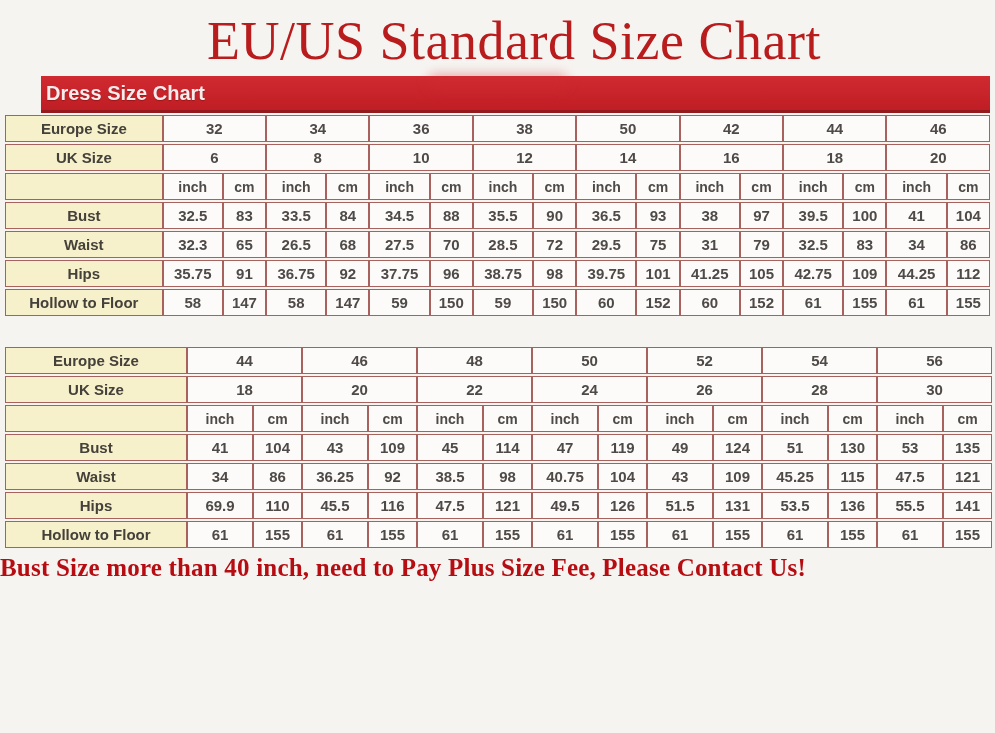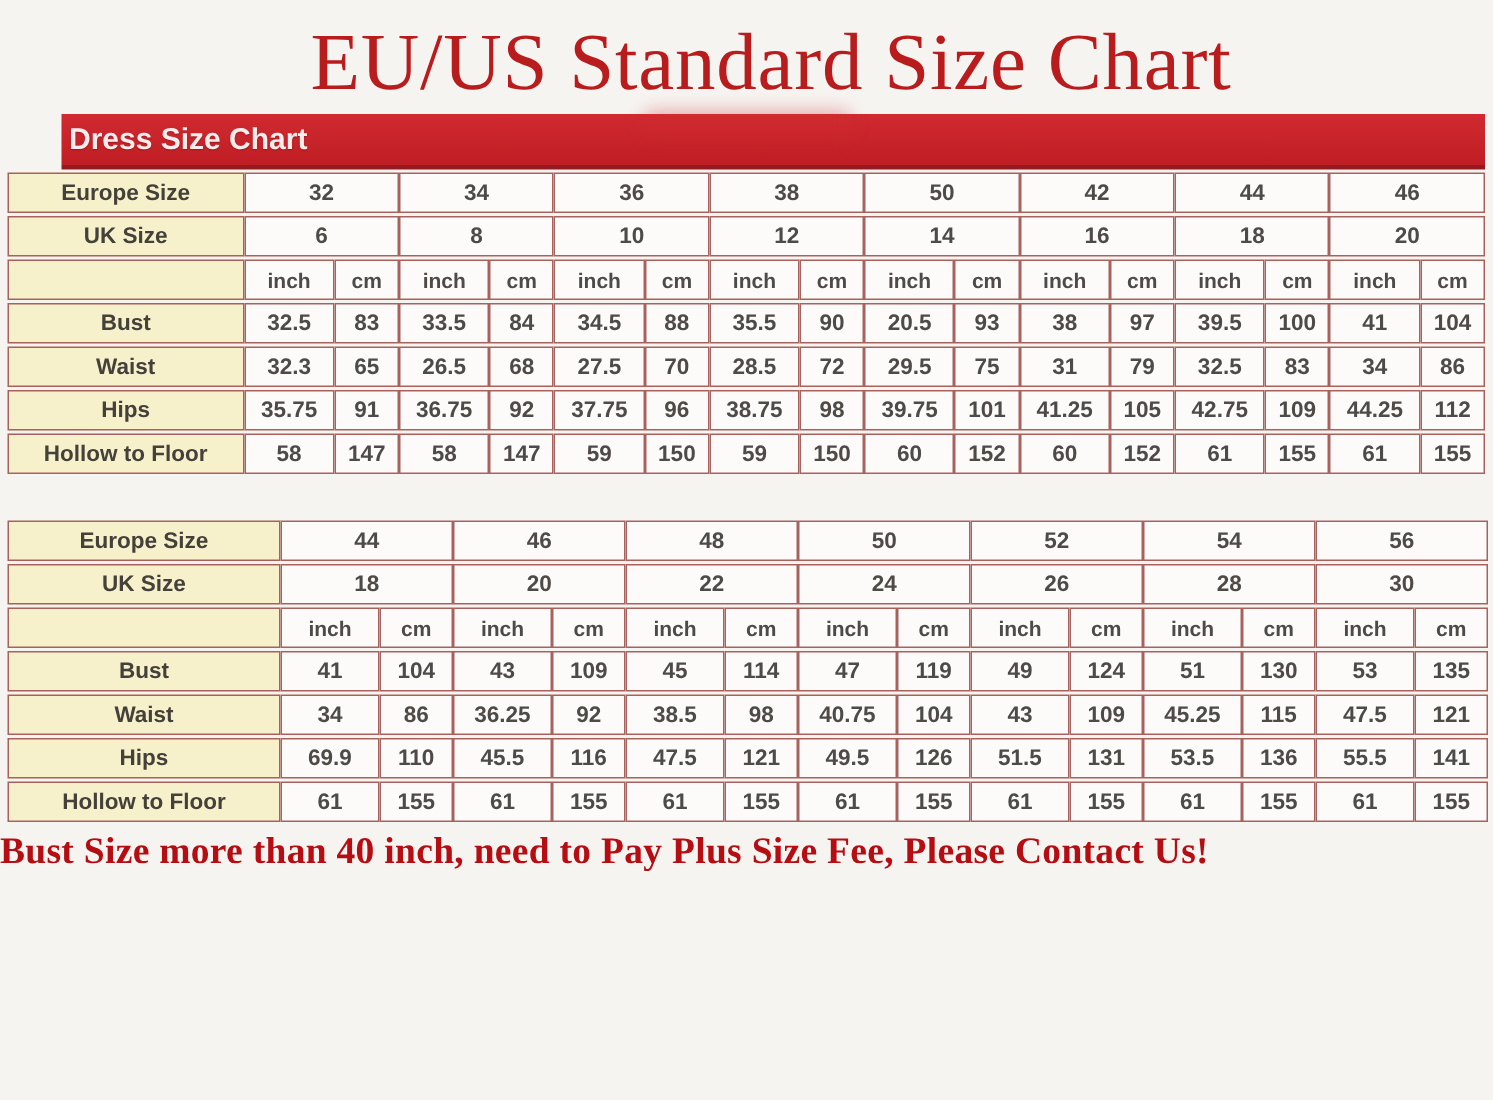--- a/index.html
+++ b/index.html
@@ -166,21 +166,21 @@
           <tr>
             <td class="label-cell">Bust</td>
             <td>32.5</td>
             <td>83</td>
             <td>33.5</td>
             <td>84</td>
             <td>34.5</td>
             <td>88</td>
             <td>35.5</td>
             <td>90</td>
-            <td>20.5</td>
+            <td>36.5</td>
             <td>93</td>
             <td>38</td>
             <td>97</td>
             <td>39.5</td>
             <td>100</td>
             <td>41</td>
             <td>104</td>
           </tr>
           <tr>
             <td class="label-cell">Waist</td>

